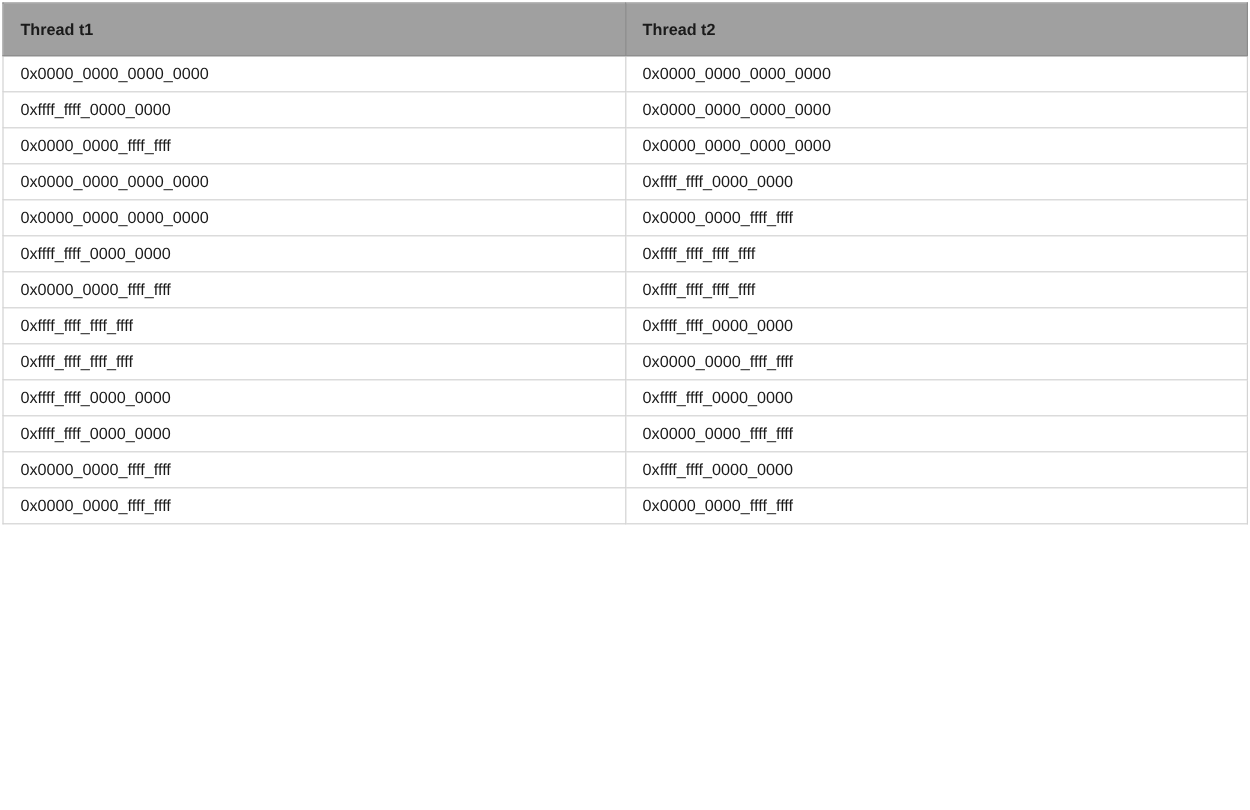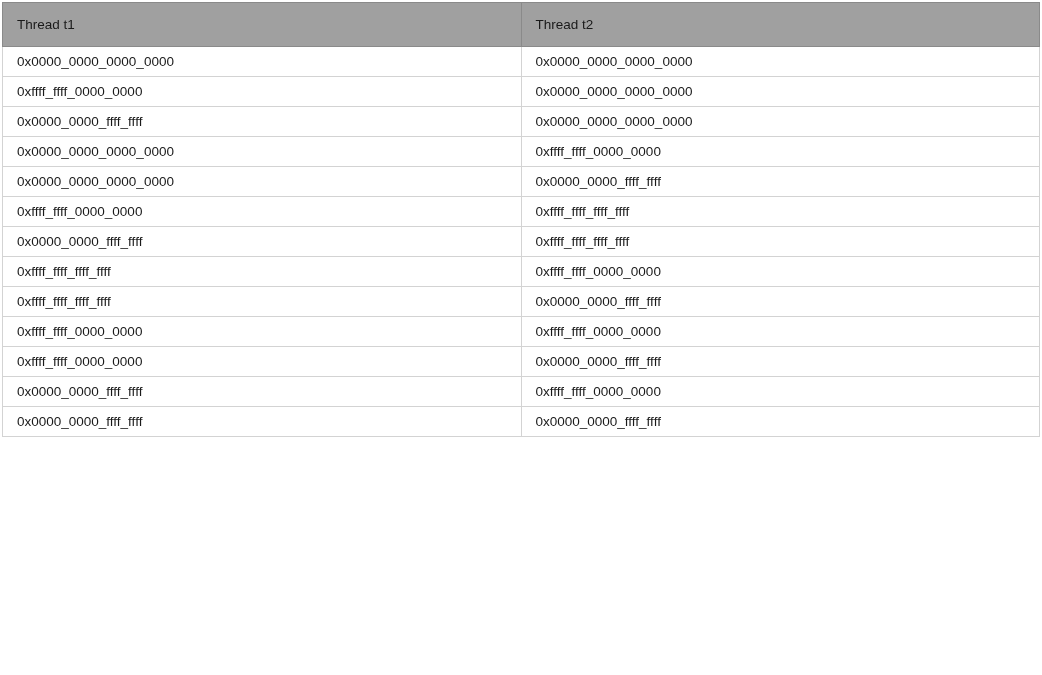--- a/index.html
+++ b/index.html
@@ -13,21 +13,21 @@
       padding: 2px;
     }
     table {
       width: 1038px;
       border-collapse: collapse;
       table-layout: fixed;
     }
     th {
       background-color: #a0a0a0;
       text-align: left;
-      font-weight: normal;
+      font-weight: bold;
       font-size: 13.5px;
       color: #1a1a1a;
       padding: 14px 14px;
       border: 1px solid #8a8a8a;
     }
     td {
       font-size: 13.5px;
       color: #1a1a1a;
       padding: 7px 14px;
       border: 1px solid #d3d3d3;

